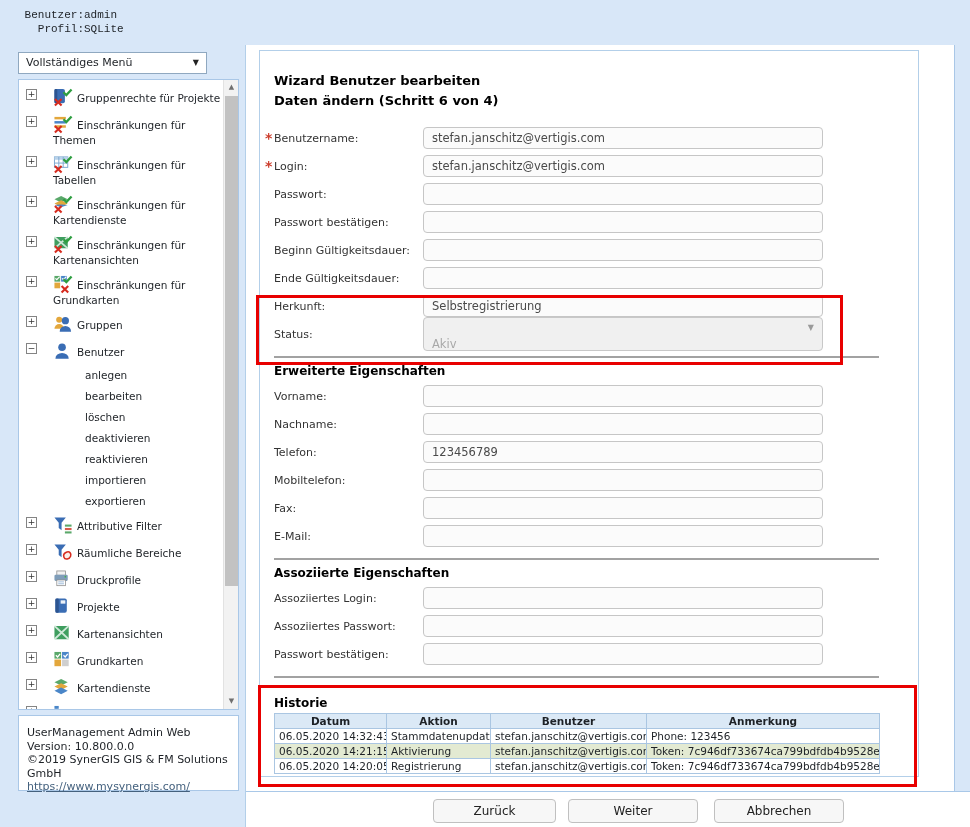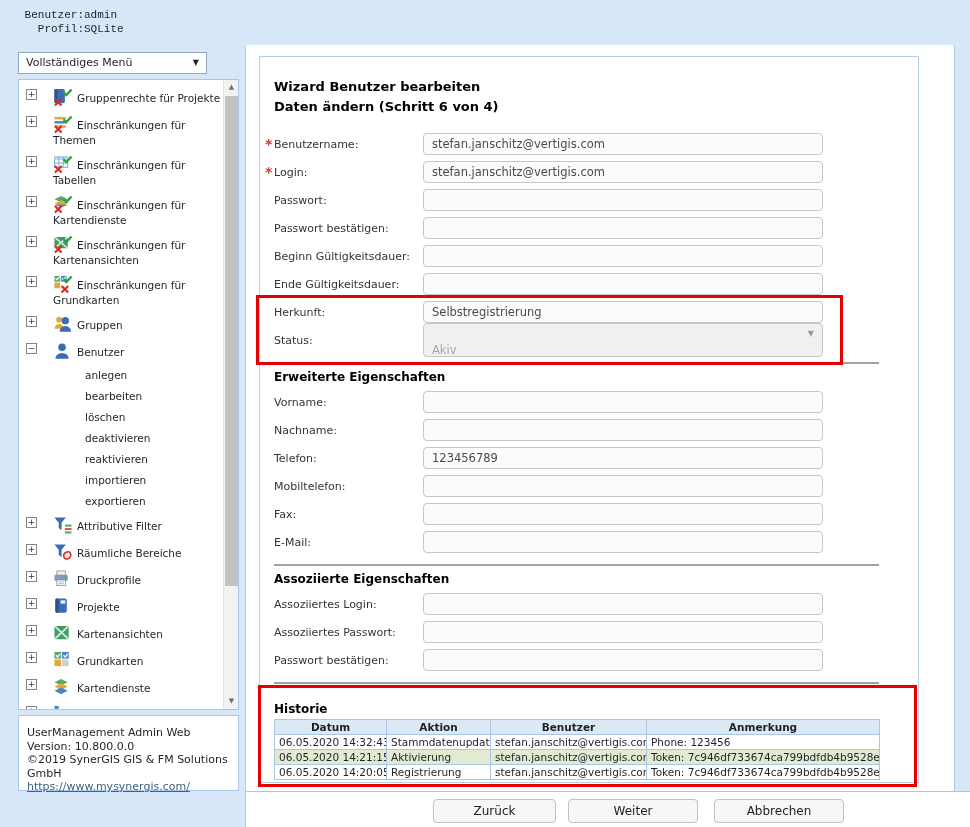--- a/index.html
+++ b/index.html
@@ -37,21 +37,21 @@
   .vscroll .thumb { position:absolute; left:1px; top:16px; width:13px; height:490px; background:#c2c2c2; }
   
   .about-box { position:absolute; left:18px; top:715px; width:221px; height:76px;
     background:#fff; border:1px solid #a9c7e7; padding:10px 8px; font-size:11px; line-height:13.5px; }
   .about-box a { color:#44617e; }
   
   .main { position:absolute; left:245px; top:45px; width:725px; height:782px;
     background:#fff; border-left:1px solid #b3cfe9; }
   .right-line { position:absolute; left:708px; top:0; width:1px; height:746px; background:#a9c7e7; }
   .right-gap  { position:absolute; left:709px; top:0; width:16px; height:746px; background:#d8e7f8; }
-  .panel { position:absolute; left:13px; top:11px; width:660px; height:727px;
+  .panel { position:absolute; left:13px; top:5px; width:660px; height:727px;
     border:1px solid #b3cfe9; background:#fff; padding-left:14px; }
   .wiz-title { margin-top:22px; font-size:13px; font-weight:bold; color:#000; }
   .wiz-subtitle { margin-top:5px; font-size:13px; font-weight:bold; color:#000; }
   .frows-1 { margin-top:16px; }
   .frow { display:flex; align-items:center; height:28px; }
   .flabel { position:relative; width:149px; flex:0 0 149px; font-size:11px; color:#333; }
   .req-star { position:absolute; left:-9px; top:-2px; color:#cc3b2a; font-weight:bold; font-size:14px; }
   .finput { width:400px; height:22px; border:1px solid #c6c6c6; border-radius:4px;
     background:#fbfbfb; font-family:inherit; font-size:11.5px; color:#4a4a4a; padding:0 8px; }
   .fselect { position:relative; width:400px; height:22px; border:1px solid #c8c8c8; border-radius:4px;

